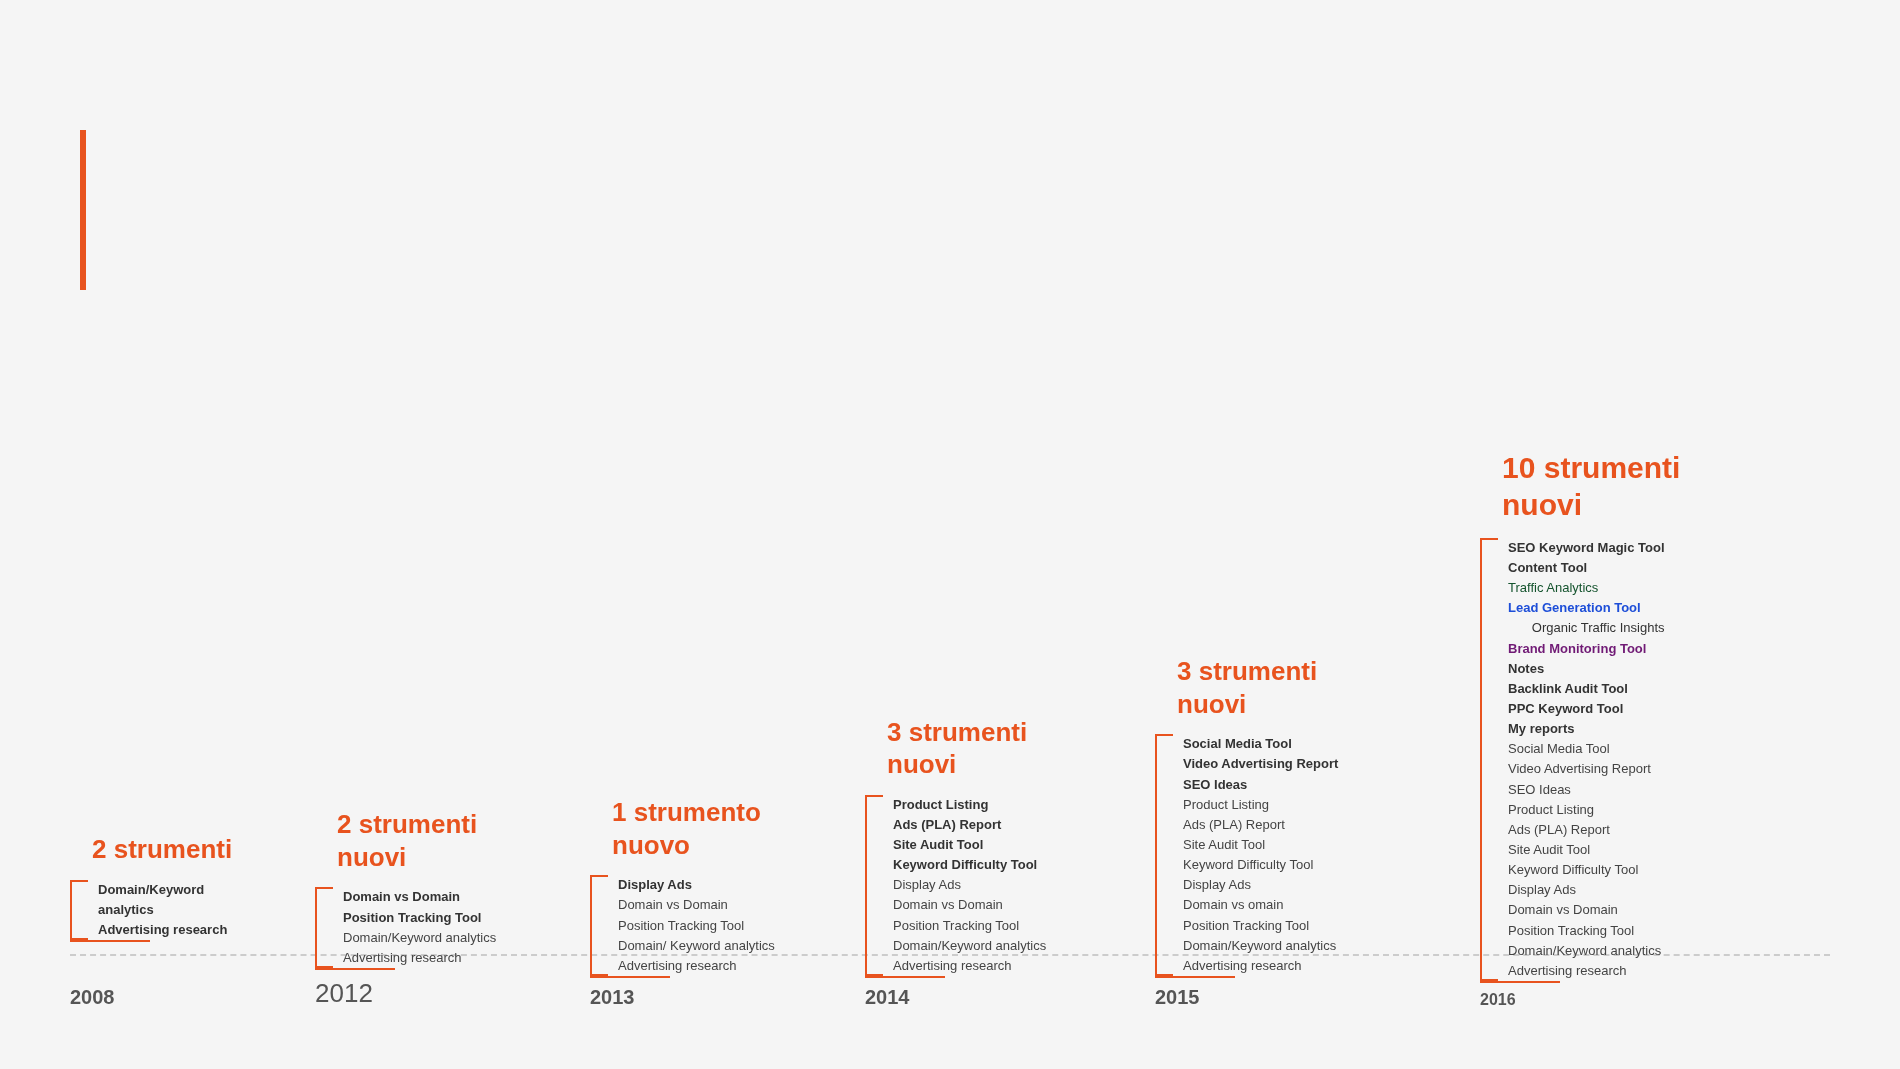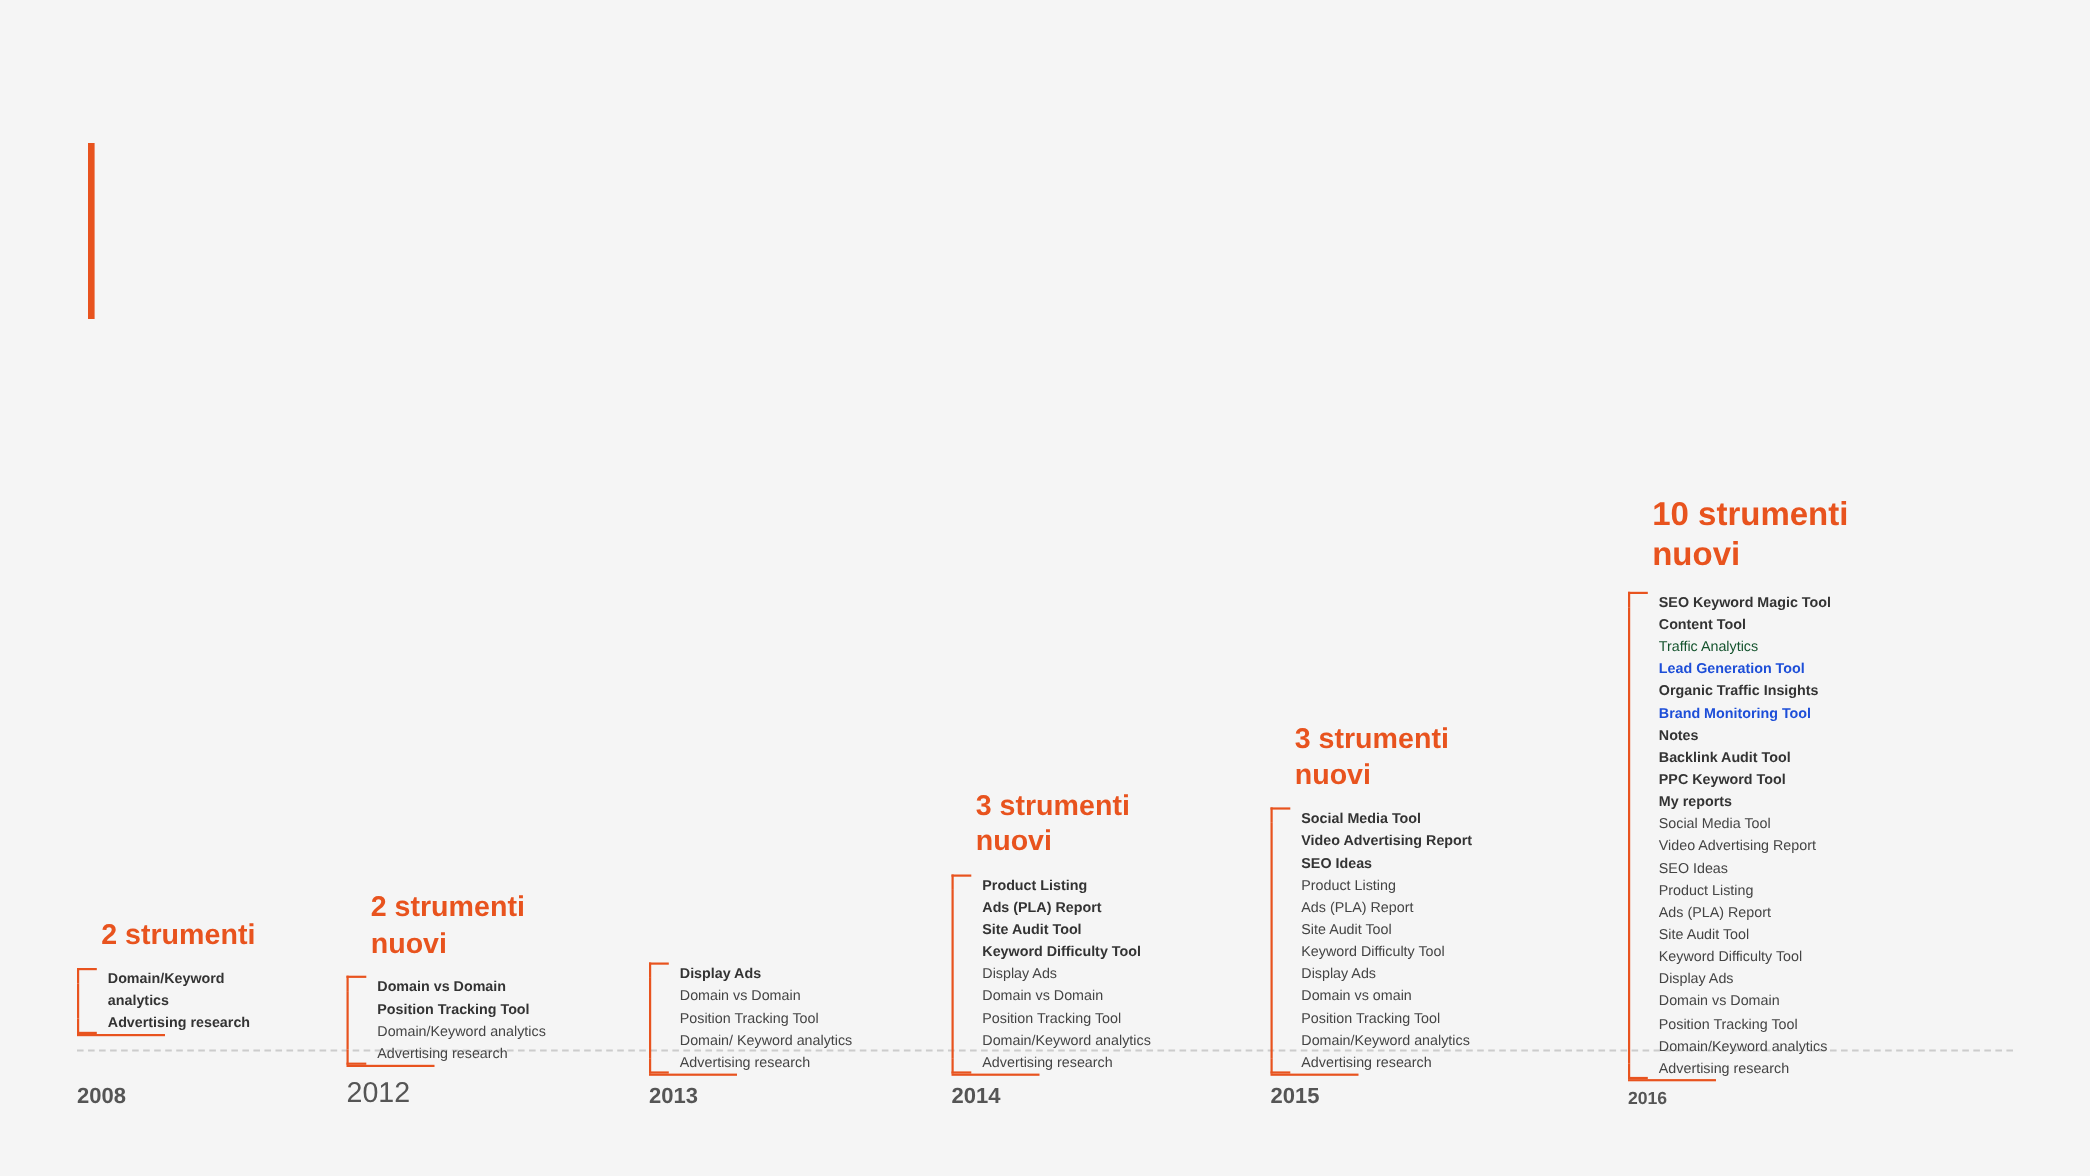--- a/index.html
+++ b/index.html
@@ -116,20 +116,21 @@
             </ul>
           </div>
         </div>
         <div style="display: flex; flex-direction: column; align-items: flex-start; margin-top: 0px;">
           <div style="width: 80px; height: 2px; background: rgb(232, 83, 30); margin-top: 0px;"></div>
           <div style="font-size: 26px; font-weight: 400; color: rgb(85, 85, 85); margin-top: 8px;">2012</div>
         </div>
       </div>
       <div style="flex: 1 1 0%; min-width: 10px;"></div>
       <div style="display: flex; flex-direction: column; align-items: flex-start; width: 215px; flex-shrink: 0;">
+        <div style="font-size: 26px; font-weight: 700; color: rgb(232, 83, 30); line-height: 1.25; margin-bottom: 14px; padding-left: 22px;">1 strumento<br>nuovo</div>
         <div style="display: flex; align-items: stretch; flex: 1 1 0%;">
           <div style="display: flex; flex-direction: column; width: 18px; flex-shrink: 0;">
             <div style="width: 18px; height: 14px; border-top: 2px solid rgb(232, 83, 30); border-left: 2px solid rgb(232, 83, 30);"></div>
             <div style="width: 2px; flex: 1 1 0%; background: rgb(232, 83, 30);"></div>
             <div style="width: 18px; height: 14px; border-bottom: 2px solid rgb(232, 83, 30); border-left: 2px solid rgb(232, 83, 30);"></div>
           </div>
           <div style="padding-left: 10px; display: flex; flex-direction: column; justify-content: center;">
             <ul style="list-style: none; padding: 0px; margin: 0px;">
               <li style="font-size: 13px; line-height: 1.55; font-weight: 700; color: rgb(51, 51, 51);">Display Ads</li>
               <li style="font-size: 13px; color: rgb(68, 68, 68); line-height: 1.55;">Domain vs Domain</li>
@@ -209,22 +210,22 @@
             <div style="width: 18px; height: 14px; border-top: 2px solid rgb(232, 83, 30); border-left: 2px solid rgb(232, 83, 30);"></div>
             <div style="width: 2px; flex: 1 1 0%; background: rgb(232, 83, 30);"></div>
             <div style="width: 18px; height: 14px; border-bottom: 2px solid rgb(232, 83, 30); border-left: 2px solid rgb(232, 83, 30);"></div>
           </div>
           <div style="padding-left: 10px; display: flex; flex-direction: column; justify-content: center;">
             <ul style="list-style: none; padding: 0px; margin: 0px;">
               <li style="font-size: 13px; line-height: 1.55; font-weight: 700; color: rgb(51, 51, 51);">SEO Keyword Magic Tool</li>
               <li style="font-size: 13px; line-height: 1.55; font-weight: 700; color: rgb(51, 51, 51);">Content Tool</li>
               <li style="font-size: 13px; line-height: 1.55; font-weight: 400; color: #14532d;">Traffic Analytics</li>
               <li style="font-size: 13px; line-height: 1.55; font-weight: 700; color: #1d4ed8;">Lead Generation Tool</li>
-              <li style="font-size: 13px; line-height: 1.55; font-weight: 700; color: rgb(51, 51, 51);">Organic Traffic Insights</li>
-              <li style="font-size: 13px; line-height: 1.55; font-weight: 700; color: #1d4ed8;">Brand Monitoring Tool</li>
+              <li style="font-size: 13px; line-height: 1.55; font-weight: 400; color: rgb(51, 51, 51); text-align: right;">Organic Traffic Insights</li>
+              <li style="font-size: 13px; line-height: 1.55; font-weight: 700; color: #701a75;">Brand Monitoring Tool</li>
               <li style="font-size: 13px; line-height: 1.55; font-weight: 700; color: rgb(51, 51, 51);">Notes</li>
               <li style="font-size: 13px; line-height: 1.55; font-weight: 700; color: rgb(51, 51, 51);">Backlink Audit Tool</li>
               <li style="font-size: 13px; line-height: 1.55; font-weight: 700; color: rgb(51, 51, 51);">PPC Keyword Tool</li>
               <li style="font-size: 13px; line-height: 1.55; font-weight: 700; color: rgb(51, 51, 51);">My reports</li>
               <li style="font-size: 13px; color: rgb(68, 68, 68); line-height: 1.55;">Social Media Tool</li>
               <li style="font-size: 13px; color: rgb(68, 68, 68); line-height: 1.55;">Video Advertising Report</li>
               <li style="font-size: 13px; color: rgb(68, 68, 68); line-height: 1.55;">SEO Ideas</li>
               <li style="font-size: 13px; color: rgb(68, 68, 68); line-height: 1.55;">Product Listing<br>Ads (PLA) Report</li>
               <li style="font-size: 13px; color: rgb(68, 68, 68); line-height: 1.55;">Site Audit Tool</li>
               <li style="font-size: 13px; color: rgb(68, 68, 68); line-height: 1.55;">Keyword Difficulty Tool</li>

